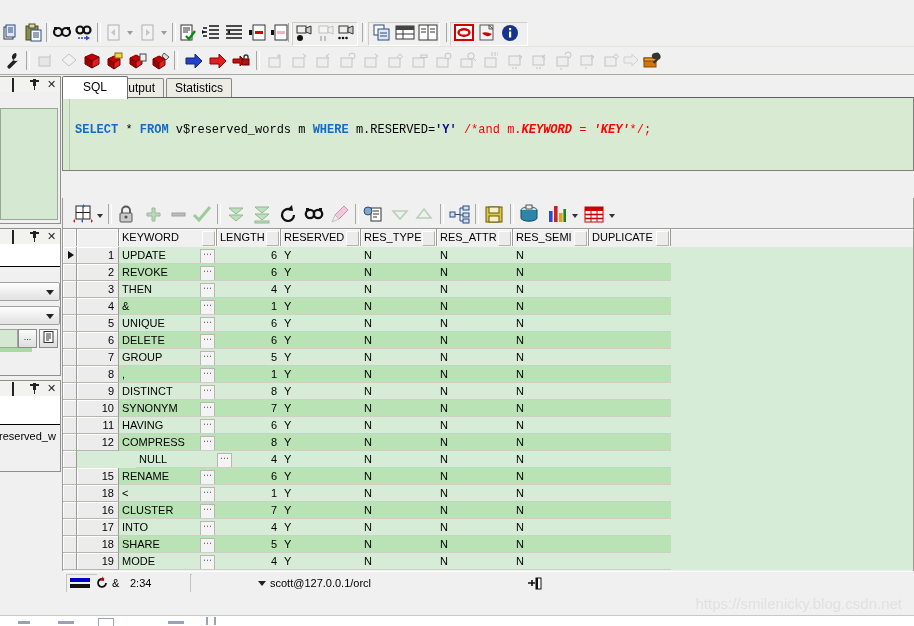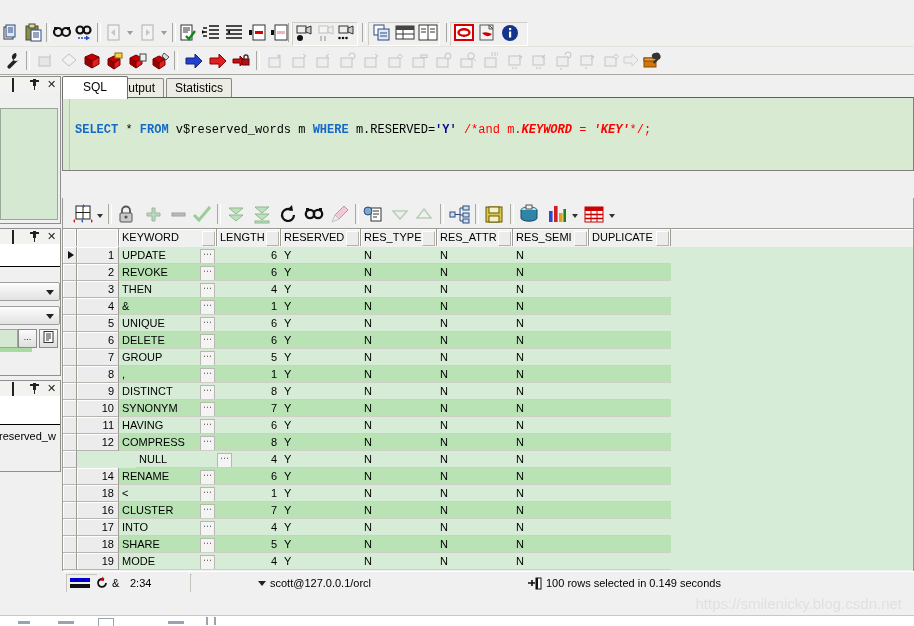--- a/index.html
+++ b/index.html
@@ -848,21 +848,21 @@
             <div class="cell num" style="left: 154px; width: 64px;">4</div>
             <div class="cell txt" style="left: 218px; width: 80px;">Y</div>
             <div class="cell txt" style="left: 298px; width: 76px;">N</div>
             <div class="cell txt" style="left: 374px; width: 76px;">N</div>
             <div class="cell txt" style="left: 450px; width: 76px;">N</div>
             <div class="cell txt" style="left: 526px; width: 82px;"></div>
             <div class="cell" style="left: 608px; width: 242px; border-bottom: none;"></div>
           </div>
           <div class="grow even" style="top: 239px;">
             <div class="cell marker" style="left: 0px; width: 14px;"></div>
-            <div class="cell sel" style="left: 14px; width: 42px;">14</div>
+            <div class="cell sel" style="left: 14px; width: 42px;">15</div>
             <div class="cell txt" style="left: 56px; width: 98px;">RENAME<span class="dots">⋯</span></div>
             <div class="cell num" style="left: 154px; width: 64px;">6</div>
             <div class="cell txt" style="left: 218px; width: 80px;">Y</div>
             <div class="cell txt" style="left: 298px; width: 76px;">N</div>
             <div class="cell txt" style="left: 374px; width: 76px;">N</div>
             <div class="cell txt" style="left: 450px; width: 76px;">N</div>
             <div class="cell txt" style="left: 526px; width: 82px;"></div>
             <div class="cell" style="left: 608px; width: 242px; border-bottom: none;"></div>
           </div>
           <div class="grow odd" style="top: 256px;">
@@ -948,21 +948,20 @@
     <div class="sbseg" style="left:128px;width:1px;"></div>
     <div style="position:absolute;left:196px;top:9px;width:0;height:0;border-left:4px solid transparent;border-right:4px solid transparent;border-top:5px solid #222;"></div>
     <div class="sbtxt" style="left:208px;">scott@127.0.0.1/orcl</div>
     <div style="position:absolute;left:466px;top:5px;width:14px;height:13px;">
       <svg width="14" height="13" viewBox="0 0 14 13">
         <path d="M0 6 h7 M4 3 v6" stroke="#111" stroke-width="1.6"></path>
         <rect x="8" y="1" width="5" height="11" fill="#fff" stroke="#111"></rect>
         <rect x="8" y="1" width="2" height="11" fill="#111"></rect>
       </svg>
     </div>
-    <div class="sbtxt" style="left:484px;">100 rows selected in 0.149 seconds</div>
   </div>
 
   <div class="bottomstrip">
     <div class="wm">https://smilenicky.blog.csdn.net</div>
     <div class="taskline">
       <div class="tkicon" style="left:18px;width:12px;height:3px;top:5px;"></div>
       <div class="tkicon" style="left:58px;width:16px;height:3px;top:5px;"></div>
       <div class="tkicon" style="left:98px;width:14px;height:7px;top:2px;background:none;border:1px solid #9aa4b0;"></div>
       <div class="tkicon" style="left:168px;width:16px;height:3px;top:5px;"></div>
       <div class="tkicon" style="left:206px;width:2px;height:8px;top:1px;"></div>

